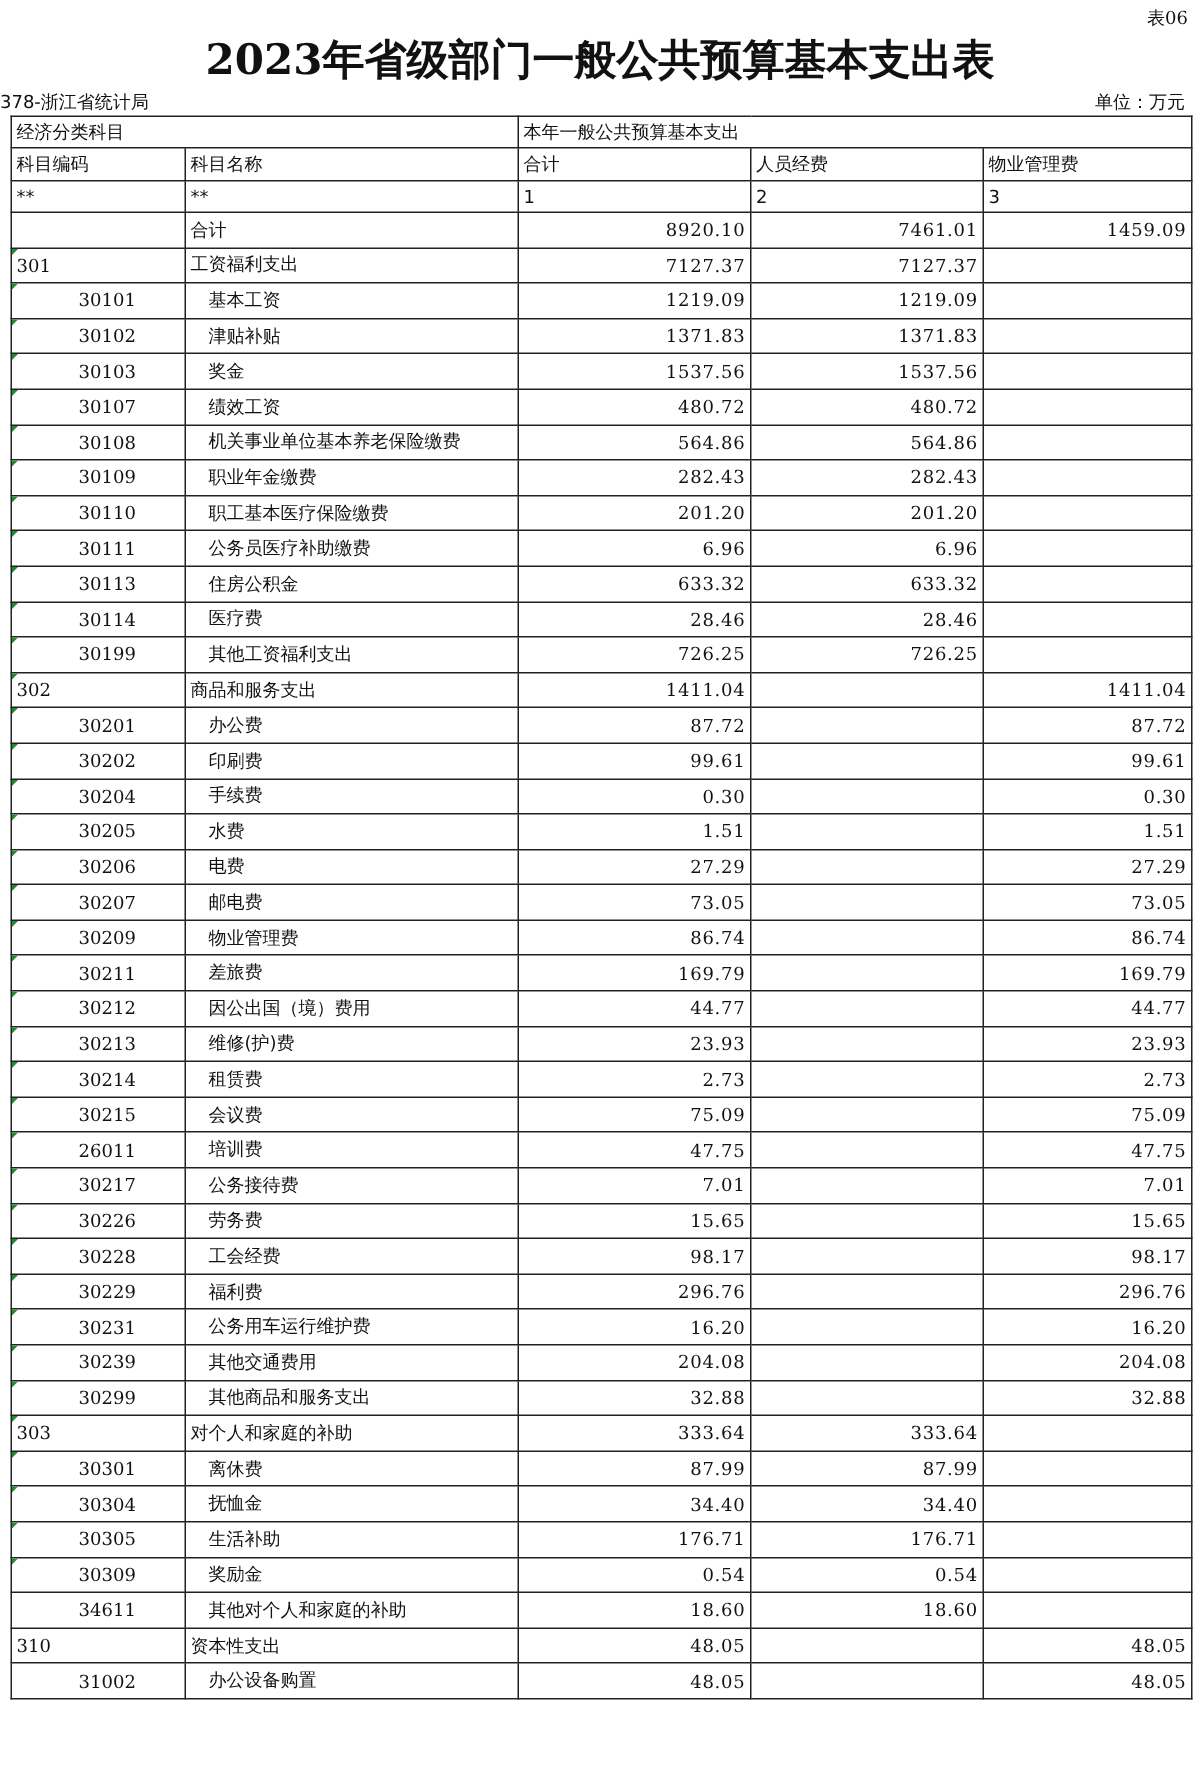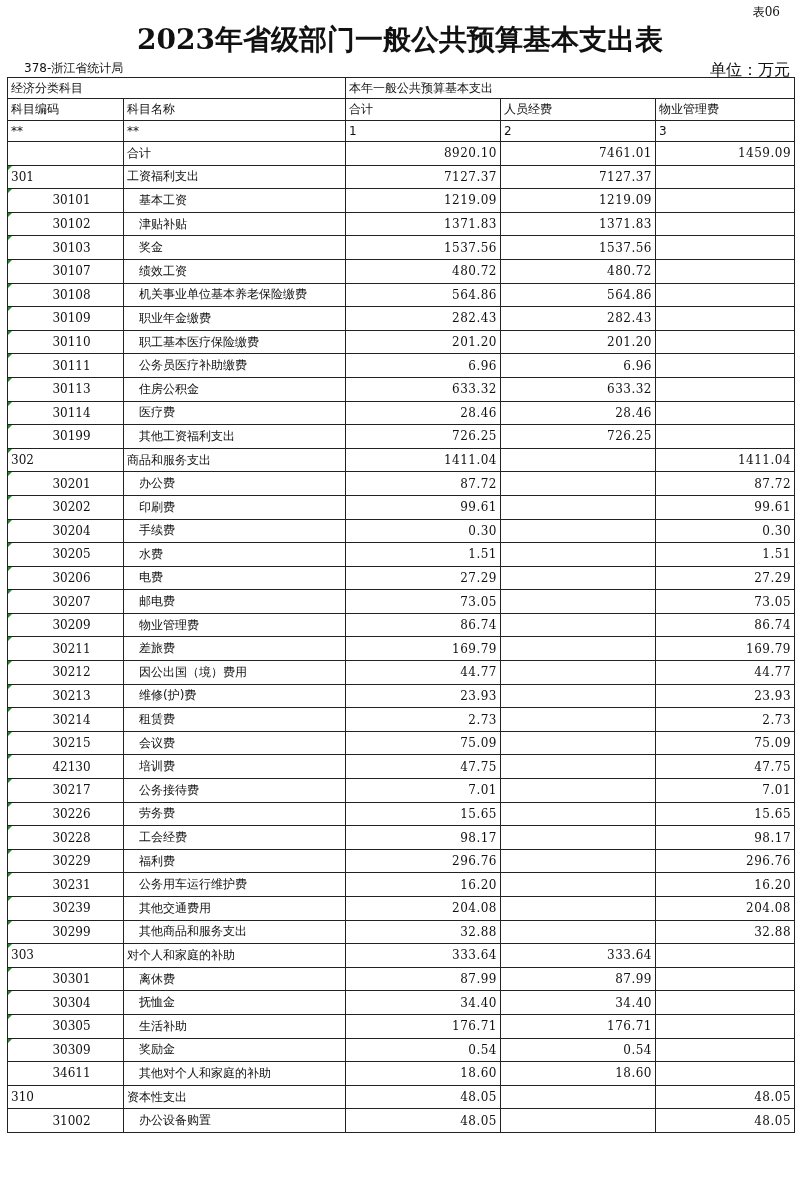--- a/index.html
+++ b/index.html
@@ -1,22 +1,22 @@
 <!DOCTYPE html>
 <html><head>
 <meta charset="utf-8">
 <style>
   * { box-sizing: border-box; margin: 0; padding: 0; }
   html, body { width: 800px; height: 1188px; background: #ffffff; overflow: hidden; }
   body { position: relative; font-family: "DejaVu Sans", "Liberation Sans", sans-serif; color: #111; }
-  .tag { position: absolute; top: 4px; right: 20px; font-size: 12px; font-family: "DejaVu Serif", serif; }
+  .tag { position: absolute; top: 4px; right: 8px; font-size: 12px; font-family: "DejaVu Serif", serif; }
   .title { position: absolute; top: 22px; left: 0; width: 800px; text-align: center;
            font-family: "DejaVu Serif", "Liberation Serif", serif; font-weight: bold; font-size: 28px; letter-spacing: 0px; line-height: 36px; }
-  .org { position: absolute; top: 60px; left: 24px; font-size: 12px; }
-  .unit { position: absolute; top: 60px; right: 10px; font-size: 16px; }
+  .org { position: absolute; top: 60px; left: 0; font-size: 12px; }
+  .unit { position: absolute; top: 60px; right: 10px; font-size: 12px; }
   table { position: absolute; top: 77px; left: 7px; width: 787px; border-collapse: collapse; table-layout: fixed; }
   td { border: 1px solid #222; font-size: 12px; height: 21px; padding: 0 3px; white-space: nowrap; overflow: hidden; position: relative; }
   tr.h td { text-align: left; }
   tr.h1 td { height: 21px; }
   tr.h2 td { height: 22px; }
   tr.h3 td { height: 21px; }
   tr.d td { height: 23.6px; }
   td.num { text-align: right; font-family: "DejaVu Serif", "Liberation Serif", serif; letter-spacing: 0.5px; }
   td.code { font-family: "DejaVu Serif", "Liberation Serif", serif; }
   td.code.sub { padding-left: 15px; text-align: center; }
@@ -237,21 +237,21 @@
         <td class="num"><span>2.73</span></td>
       </tr>
       <tr class="d">
         <td class="code sub"><span class="mark" style="border-top-color: rgb(31, 143, 42);"></span><span>30215</span></td>
         <td class="name sub"><span>会议费</span></td>
         <td class="num"><span>75.09</span></td>
         <td class="num"><span></span></td>
         <td class="num"><span>75.09</span></td>
       </tr>
       <tr class="d">
-        <td class="code sub"><span class="mark" style="border-top-color: rgb(31, 143, 42);"></span><span>42130</span></td>
+        <td class="code sub"><span class="mark" style="border-top-color: rgb(31, 143, 42);"></span><span>26011</span></td>
         <td class="name sub"><span>培训费</span></td>
         <td class="num"><span>47.75</span></td>
         <td class="num"><span></span></td>
         <td class="num"><span>47.75</span></td>
       </tr>
       <tr class="d">
         <td class="code sub"><span class="mark" style="border-top-color: rgb(31, 143, 42);"></span><span>30217</span></td>
         <td class="name sub"><span>公务接待费</span></td>
         <td class="num"><span>7.01</span></td>
         <td class="num"><span></span></td>

